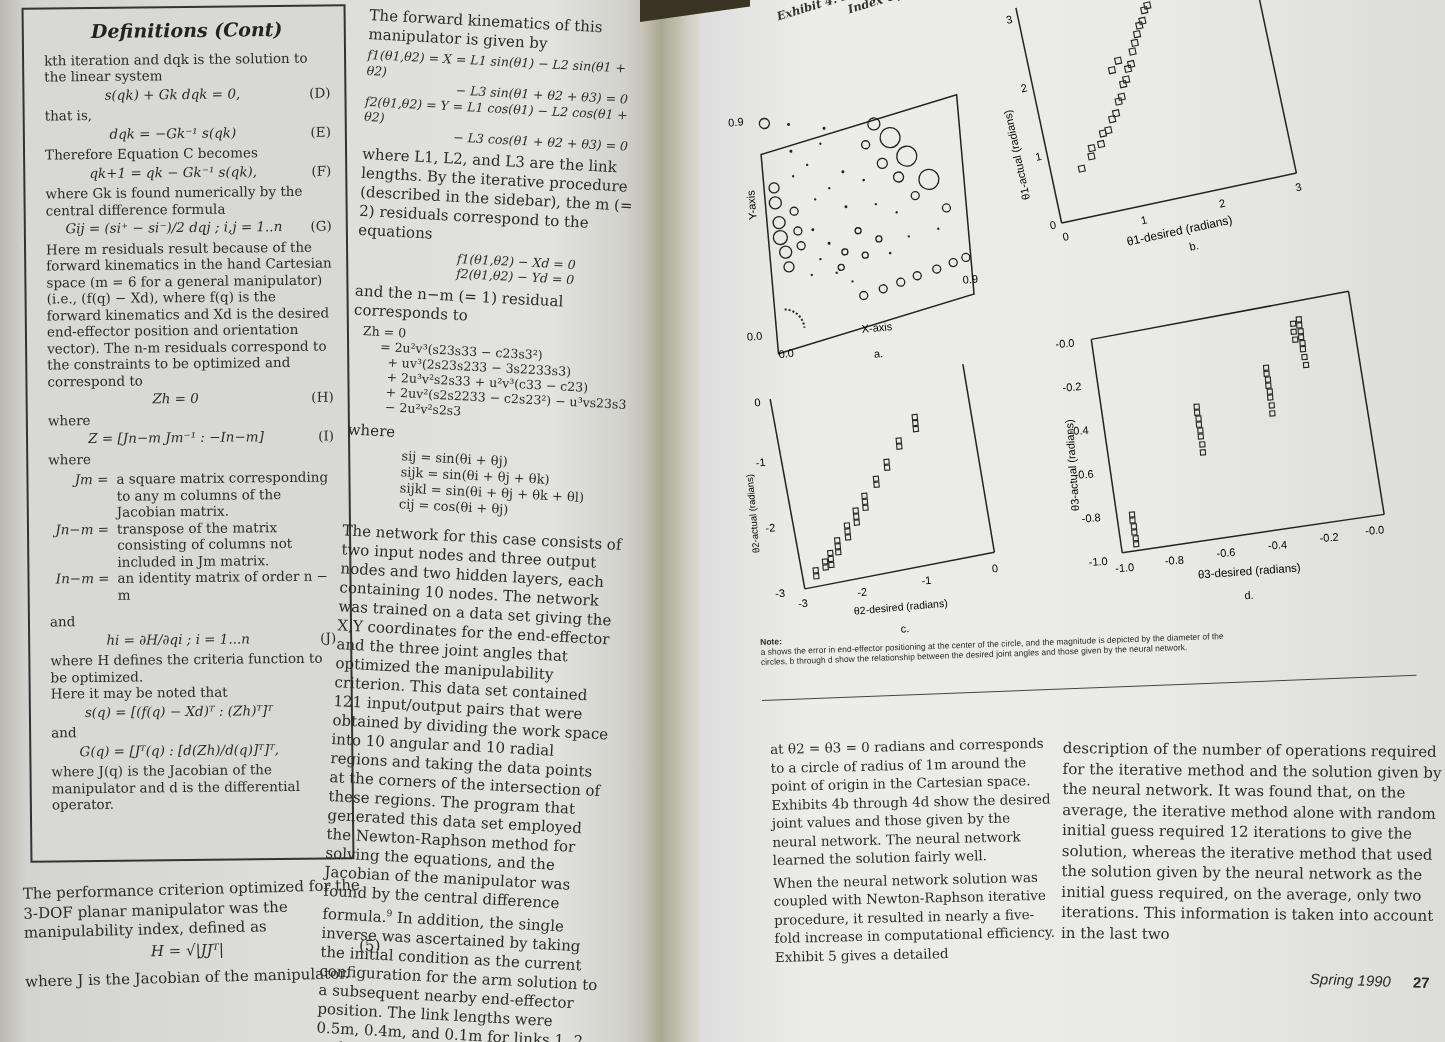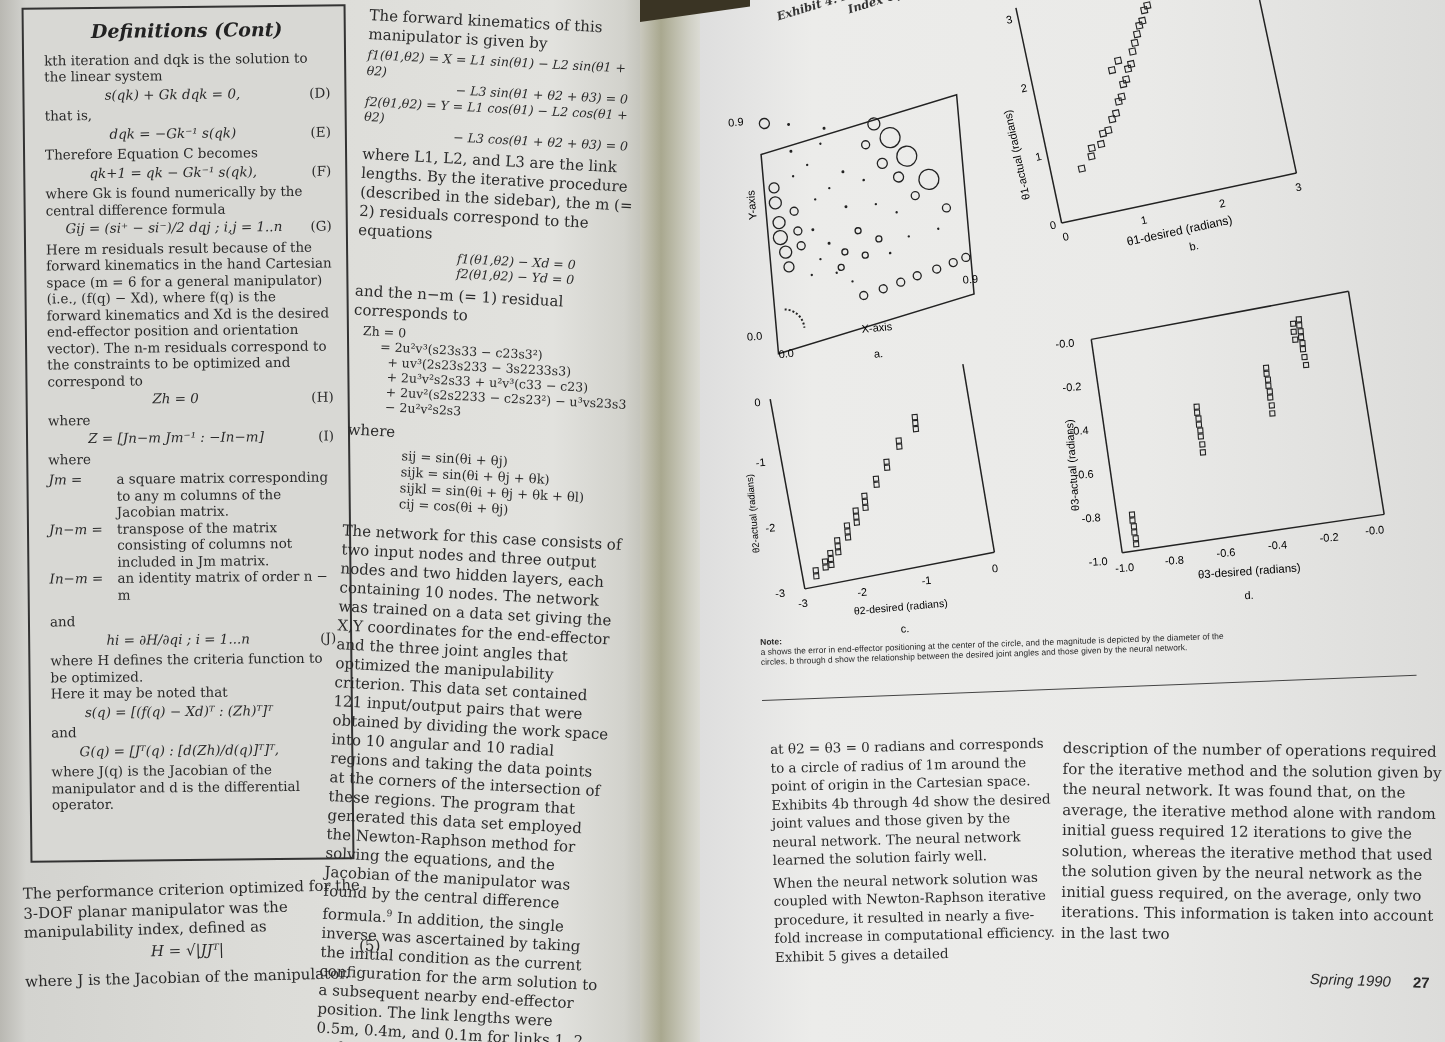--- a/index.html
+++ b/index.html
@@ -9,21 +9,21 @@
   .dark-corner{position:absolute;left:640px;top:0;width:110px;height:22px;background:#3a3424;transform:skewY(-8deg);transform-origin:left top;}
   .page-right{position:absolute;left:700px;top:0;width:745px;height:1042px;background:linear-gradient(90deg,#dedede 0%,#ececea 15%,#eaeae8 60%,#dcdcda 100%);}
   .defbox{position:absolute;left:26px;top:6px;width:324px;height:855px;border:2px solid #333;background:#d8d8d4;box-sizing:border-box;padding:14px 14px 10px 20px;font-size:13.5px;line-height:16.5px;transform:rotate(-0.6deg);}
   .defbox h2{font-style:italic;font-weight:bold;font-size:19px;text-align:center;margin:0 0 12px 0;color:#222;}
   .p{margin:0;}
   .eq{display:flex;justify-content:space-between;align-items:center;margin:2px 0 4px 0;}
   .eq .ex{flex:1;text-align:center;font-style:italic;}
   .eq .tag{width:30px;text-align:right;}
   .deflist{margin:4px 0 6px 0;}
   .defrow{display:flex;}
-  .defrow .sym{width:60px;text-align:left;padding-right:8px;font-style:italic;}
+  .defrow .sym{width:60px;text-align:right;padding-right:8px;font-style:italic;}
   .defrow .txt{flex:1;}
   .col2{position:absolute;left:370px;top:6px;width:280px;font-size:13.8px;line-height:17px;transform:rotate(3deg);transform-origin:left top;}
   .col2 .bodyblock{font-size:15px;line-height:19px;}
   .below-box{position:absolute;left:24px;top:880px;width:356px;font-size:15px;line-height:19.5px;transform:rotate(-1.5deg);}
   .exhibit-title{position:absolute;left:775px;top:10px;font-style:italic;font-weight:bold;font-size:11.5px;transform:rotate(-17deg);transform-origin:left top;color:#333;line-height:14px;}
   .chart{position:absolute;font-family:"Liberation Sans",sans-serif;font-size:11px;color:#222;}
   .chart svg{overflow:visible;}
   .note{position:absolute;left:760px;top:637px;width:480px;font-family:"Liberation Sans",sans-serif;font-size:8.5px;line-height:10px;transform:rotate(-2deg);transform-origin:left top;}
   .rule{position:absolute;left:762px;top:700px;width:655px;height:0;border-top:1.5px solid #444;transform:rotate(-2.2deg);transform-origin:left top;}
   .col3{position:absolute;left:770px;top:740px;width:285px;font-size:13.5px;line-height:18.5px;transform:rotate(-1.3deg);transform-origin:left top;}

